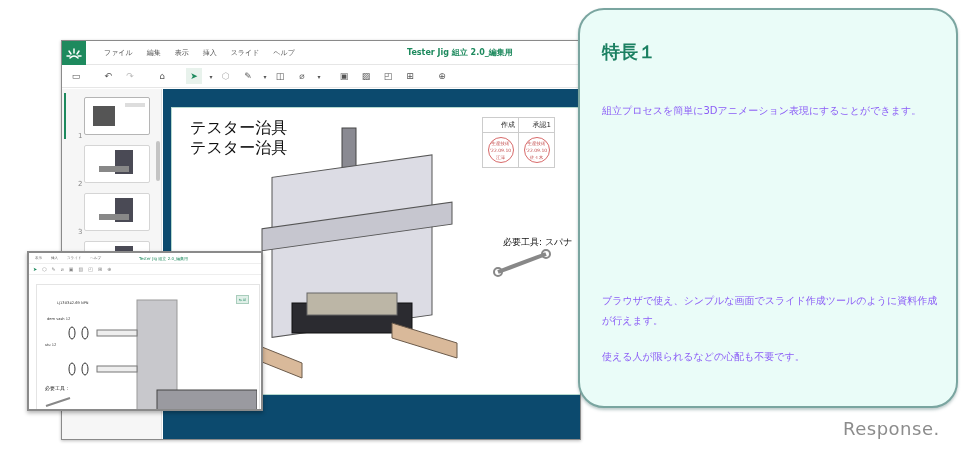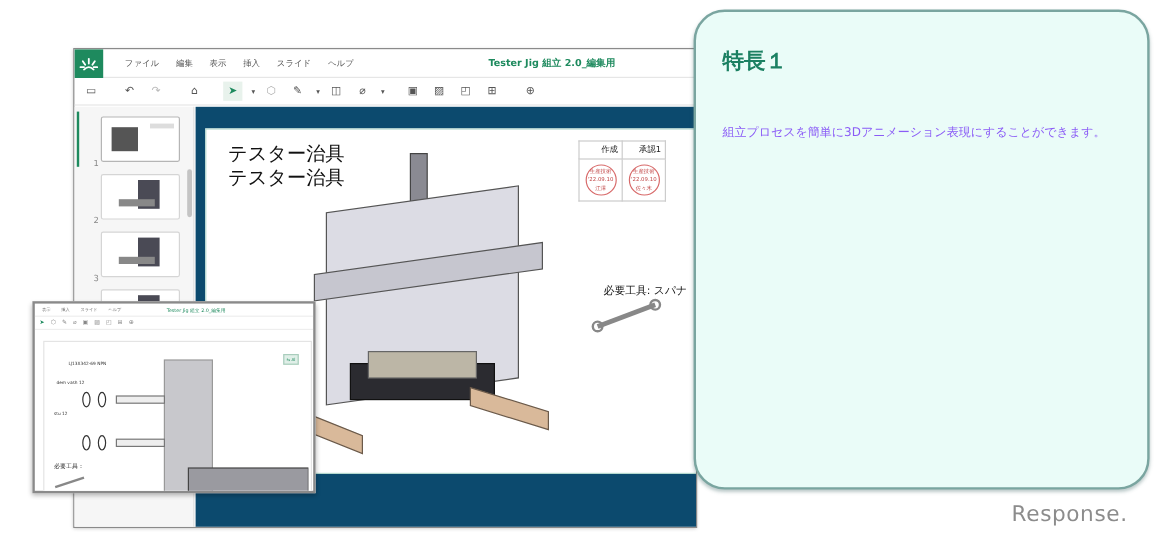--- a/index.html
+++ b/index.html
@@ -214,15 +214,17 @@
     <div class="inset-badge">⇆ Al</div>
   </div>
 </div>
 
 <div class="card">
   <div class="feat-head" style="top:30px">
     <div>特長１</div>
   </div>
   <div class="feat-body" style="top:91px">組立プロセスを簡単に3Dアニメーション表現にすることができます。</div>
 
+  <div class="feat-body" style="top:281px">ブラウザで使え、シンプルな画面でスライド作成ツールのように資料作成が行えます。</div>
+  <div class="feat-body" style="top:337px">使える人が限られるなどの心配も不要です。</div>
 </div>
 
 <div class="watermark">Response.</div>
 
 </body></html>

